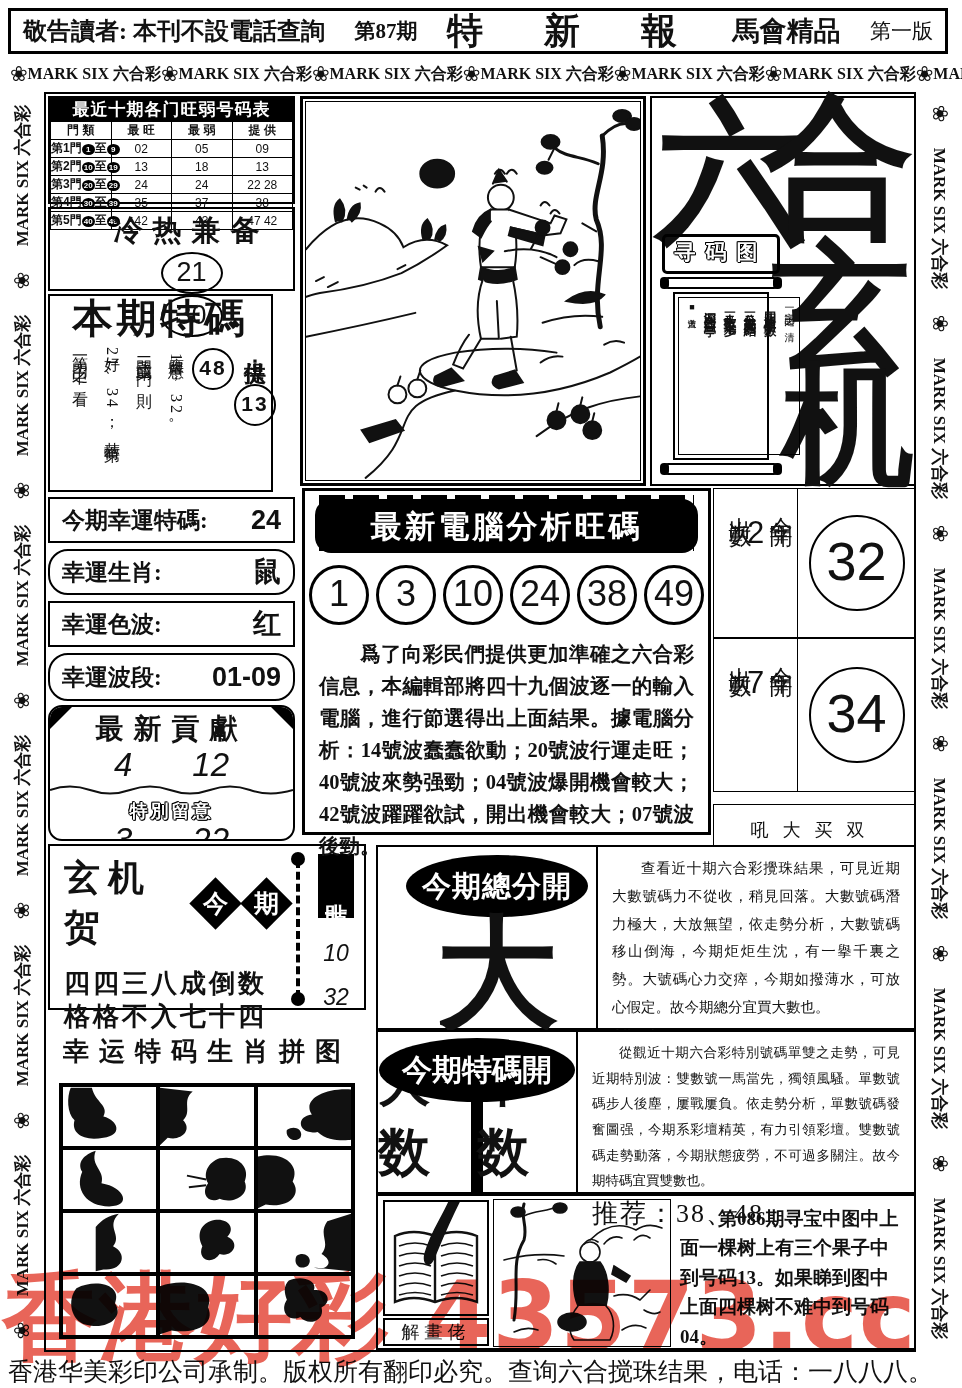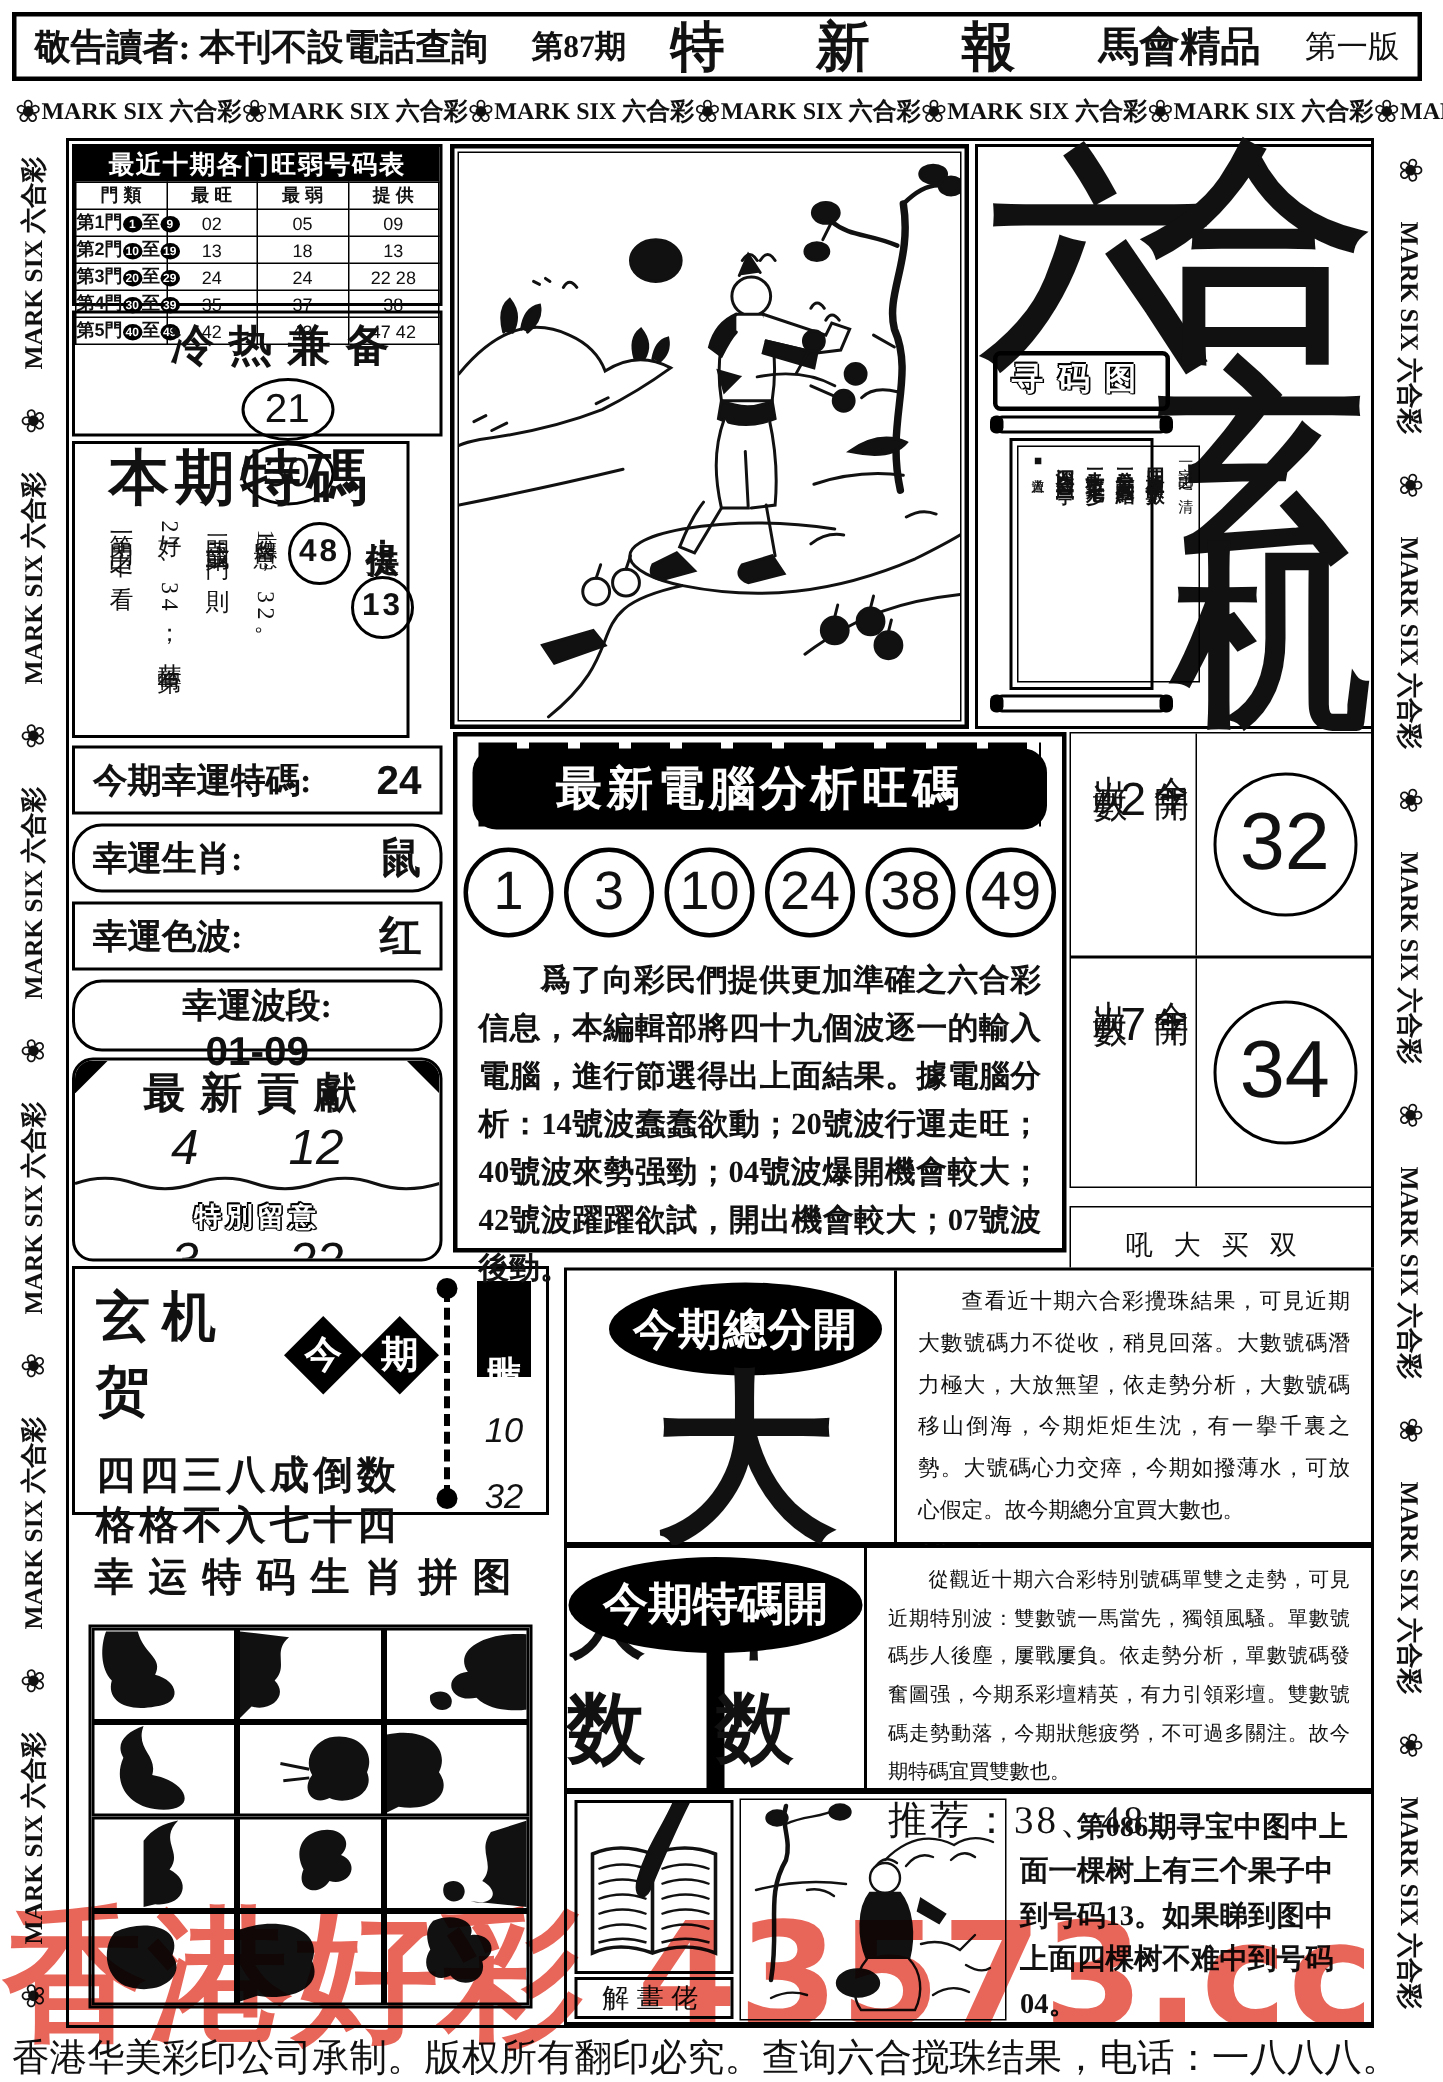--- a/index.html
+++ b/index.html
@@ -323,21 +323,21 @@
     <span class="val">24</span>
   </div>
   <div class="abs luckyrow round" style="top:549px;">
     <span class="lab">幸運生肖:</span>
     <span class="valcjk">鼠</span>
   </div>
   <div class="abs luckyrow" style="top:601px;">
     <span class="lab">幸運色波:</span>
     <span class="valcjk">红</span>
   </div>
-  <div class="abs luckyrow round" style="top:653px;height:48px;flex-direction:column;">
+  <div class="abs luckyrow round" style="top:653px;height:48px;">
     <span class="lab">幸運波段:</span>
     <span class="val">01-09</span>
   </div>
 
   <div class="abs contrib">
     <div class="corner cornerTL"></div>
     <div class="corner cornerTR"></div>
     <div class="tt">最新貢獻</div>
     <div class="nums">
       <span>4</span>

